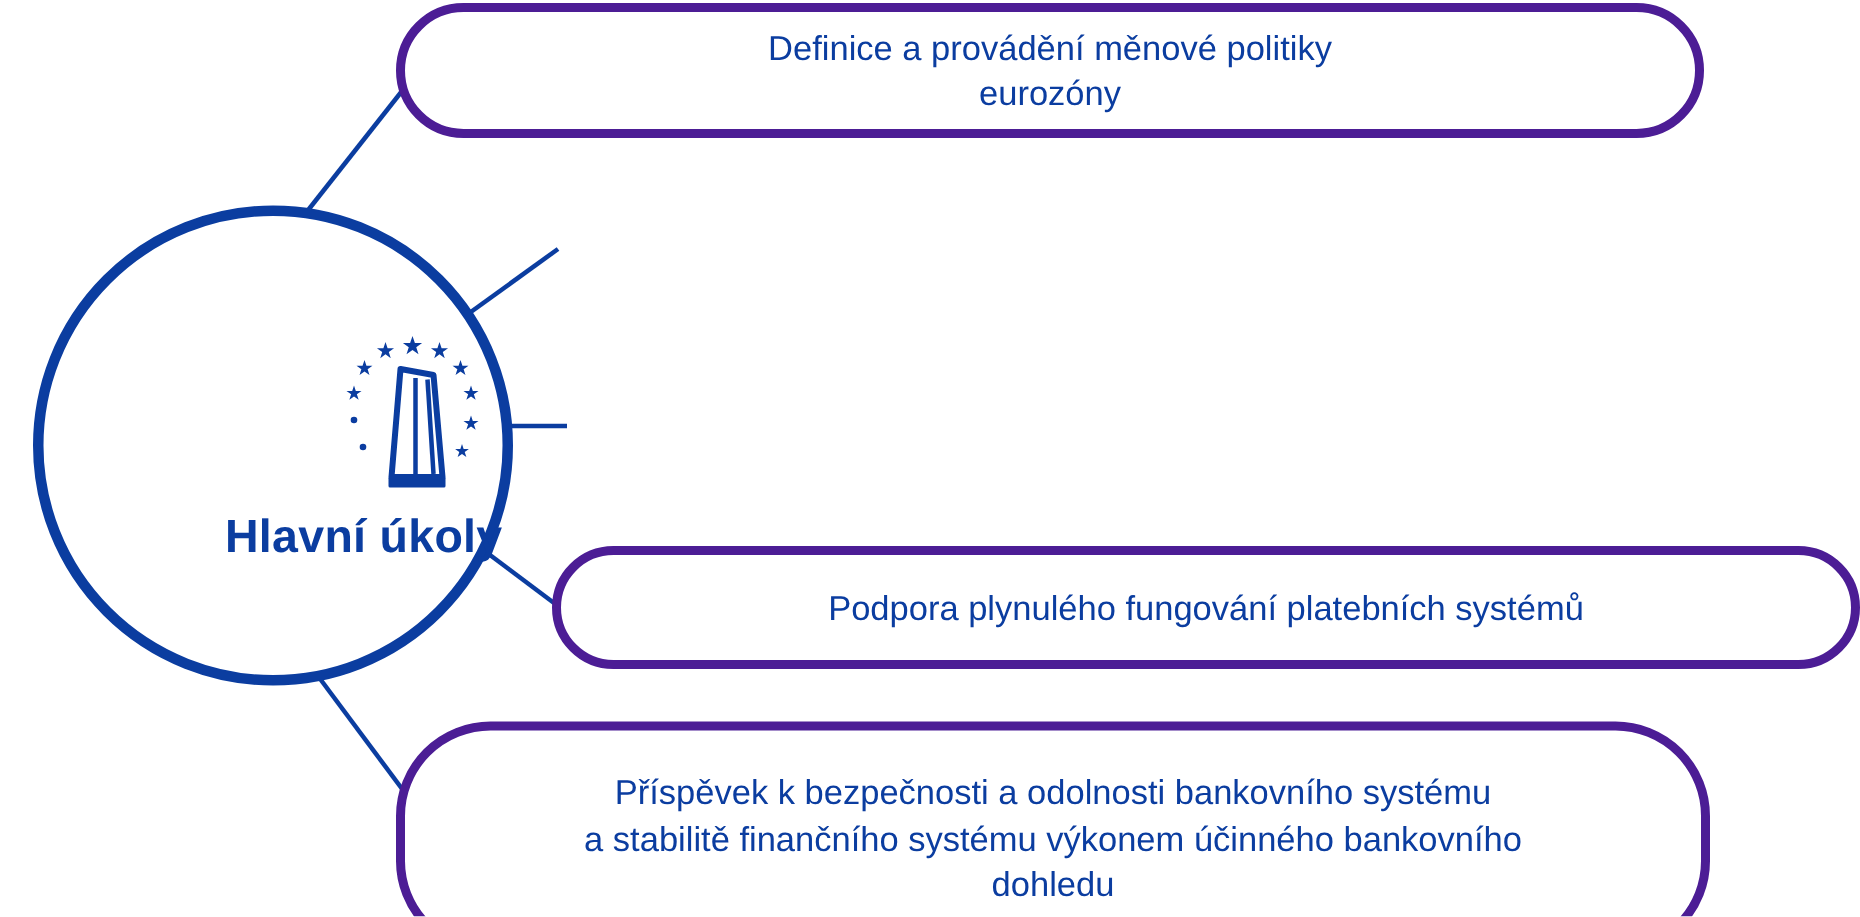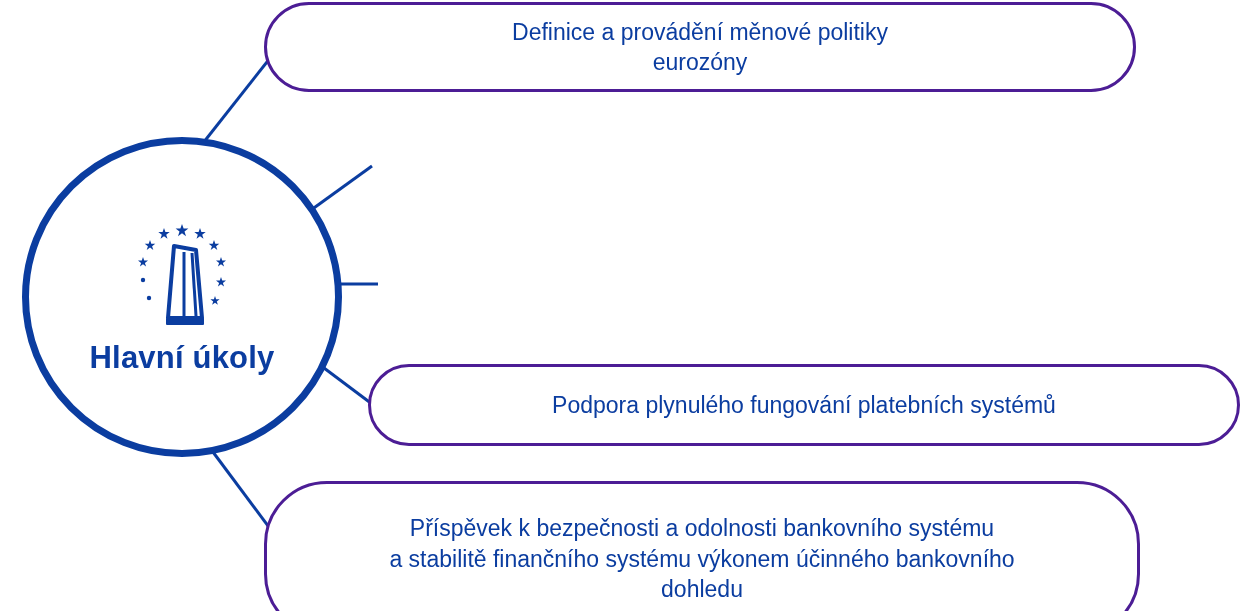--- a/index.html
+++ b/index.html
@@ -29,42 +29,42 @@
     left: 22px;
     top: 137px;
     width: 320px;
     height: 320px;
     border-radius: 50%;
     background: #ffffff;
     border: 7px solid #0b3da0;
     box-sizing: border-box;
     display: flex;
     flex-direction: column;
-    align-items: center;
+    align-items: flex-end;
     justify-content: center;
   }
   .hub-emblem {
     width: 120px;
     height: 112px;
     margin-top: 4px;
     margin-bottom: 6px;
   }
   .hub-label {
     color: #0b3da0;
     font-size: 31px;
     font-weight: bold;
     line-height: 1.18;
     text-align: center;
     letter-spacing: .2px;
   }
   
   .pill {
     position: absolute;
     background: #ffffff;
-    border: 3px solid #4c1d95;
+    border: 6px solid #4c1d95;
     box-sizing: border-box;
     display: flex;
     align-items: center;
     justify-content: center;
     text-align: center;
     color: #0b3da0;
     font-size: 23px;
     line-height: 1.32;
     padding: 4px 26px;
   }

